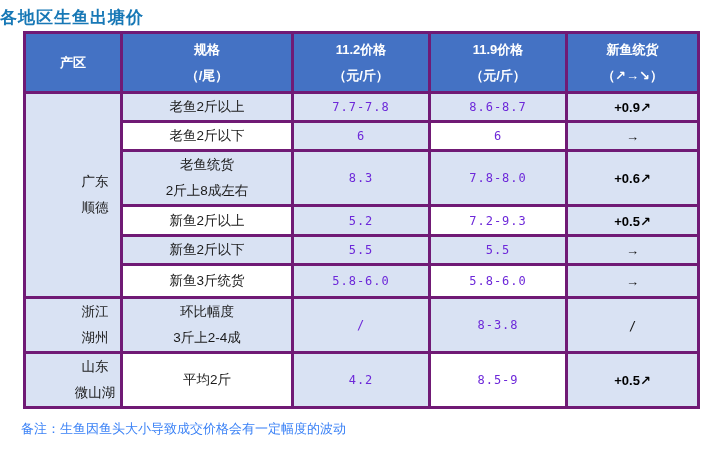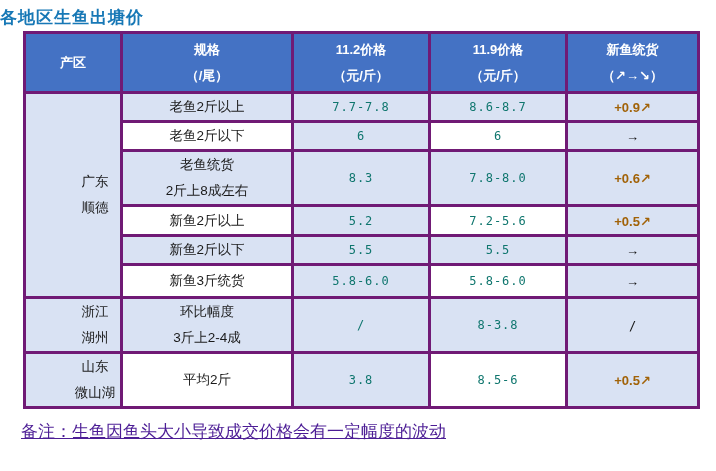--- a/index.html
+++ b/index.html
@@ -32,38 +32,38 @@
 
   td.lb { background: #D9E2F3; margin-top: 12px; }
   td.wh { background: #ffffff; }
 
   .region-cell { font-size: 13.5px; color: #1a1a1a; }
   .region-line { line-height: 26px; padding-left: 44px; }
   .spec-cell { font-size: 13.5px; color: #1a1a1a; }
   .spec-line { line-height: 26px; }
   .num {
     font-family: "DejaVu Sans Mono", monospace;
-    font-size: 12px; letter-spacing: 1px; color: #0f766e;
+    font-size: 12px; letter-spacing: 1px; color: #6d28d9;
   }
-  .up { color: #a16207; font-weight: bold; font-size: 13px; }
+  .up { color: #000000; font-weight: bold; font-size: 13px; }
   .flat { color: #111; font-size: 13px; }
   .none { color: #111; font-family: "DejaVu Sans Mono", monospace; font-size: 12px; }
 
   tr.r1 { height: 27px; }
   tr.r2 { height: 29px; }
   tr.r3 { height: 55px; }
   tr.r4 { height: 30px; }
   tr.r5 { height: 29px; padding-left: 39px; }
   tr.r6 { height: 33px; }
   tr.r7 { height: 55px; }
   tr.r8 { height: 43px; }
 
   .note {
     position: absolute; left: 21px; top: 420px;
-    font-size: 17px; color: #4c1d95; text-decoration: underline;
+    font-size: 13px; color: #3b82f6;
   }
 </style>
 </head>
 <body>
 
 <div class="page-title">各地区生鱼出塘价</div>
 
 <table class="price-table">
   <colgroup>
     <col style="width:97px">
@@ -123,21 +123,21 @@
       </td>
       <td class="lb num">8.3</td>
       <td class="lb num">7.8-8.0</td>
       <td class="lb"><span class="up">+0.6↗</span></td>
     </tr>
     <tr class="r4">
       <td class="wh spec-cell">
           <div class="spec-line">新鱼2斤以上</div>
         </td>
       <td class="lb num">5.2</td>
-      <td class="wh num">7.2-5.6</td>
+      <td class="wh num">7.2-9.3</td>
       <td class="lb"><span class="up">+0.5↗</span></td>
     </tr>
     <tr class="r5">
       <td class="lb spec-cell">
           <div class="spec-line">新鱼2斤以下</div>
         </td>
       <td class="lb num">5.5</td>
       <td class="lb num">5.5</td>
       <td class="lb"><span class="flat">→</span></td>
     </tr>
@@ -163,20 +163,20 @@
       <td class="lb"><span class="none">/</span></td>
     </tr>
     <tr class="r8">
       <td class="lb region-cell">
         <div class="region-line">山东</div>
         <div class="region-line">微山湖</div>
       </td>
       <td class="wh spec-cell">
           <div class="spec-line">平均2斤</div>
         </td>
-      <td class="lb num">3.8</td>
-      <td class="wh num">8.5-6</td>
+      <td class="lb num">4.2</td>
+      <td class="wh num">8.5-9</td>
       <td class="lb"><span class="up">+0.5↗</span></td>
     </tr>
   </tbody>
 </table>
 
 <div class="note">备注：生鱼因鱼头大小导致成交价格会有一定幅度的波动</div>
 
 </body></html>

